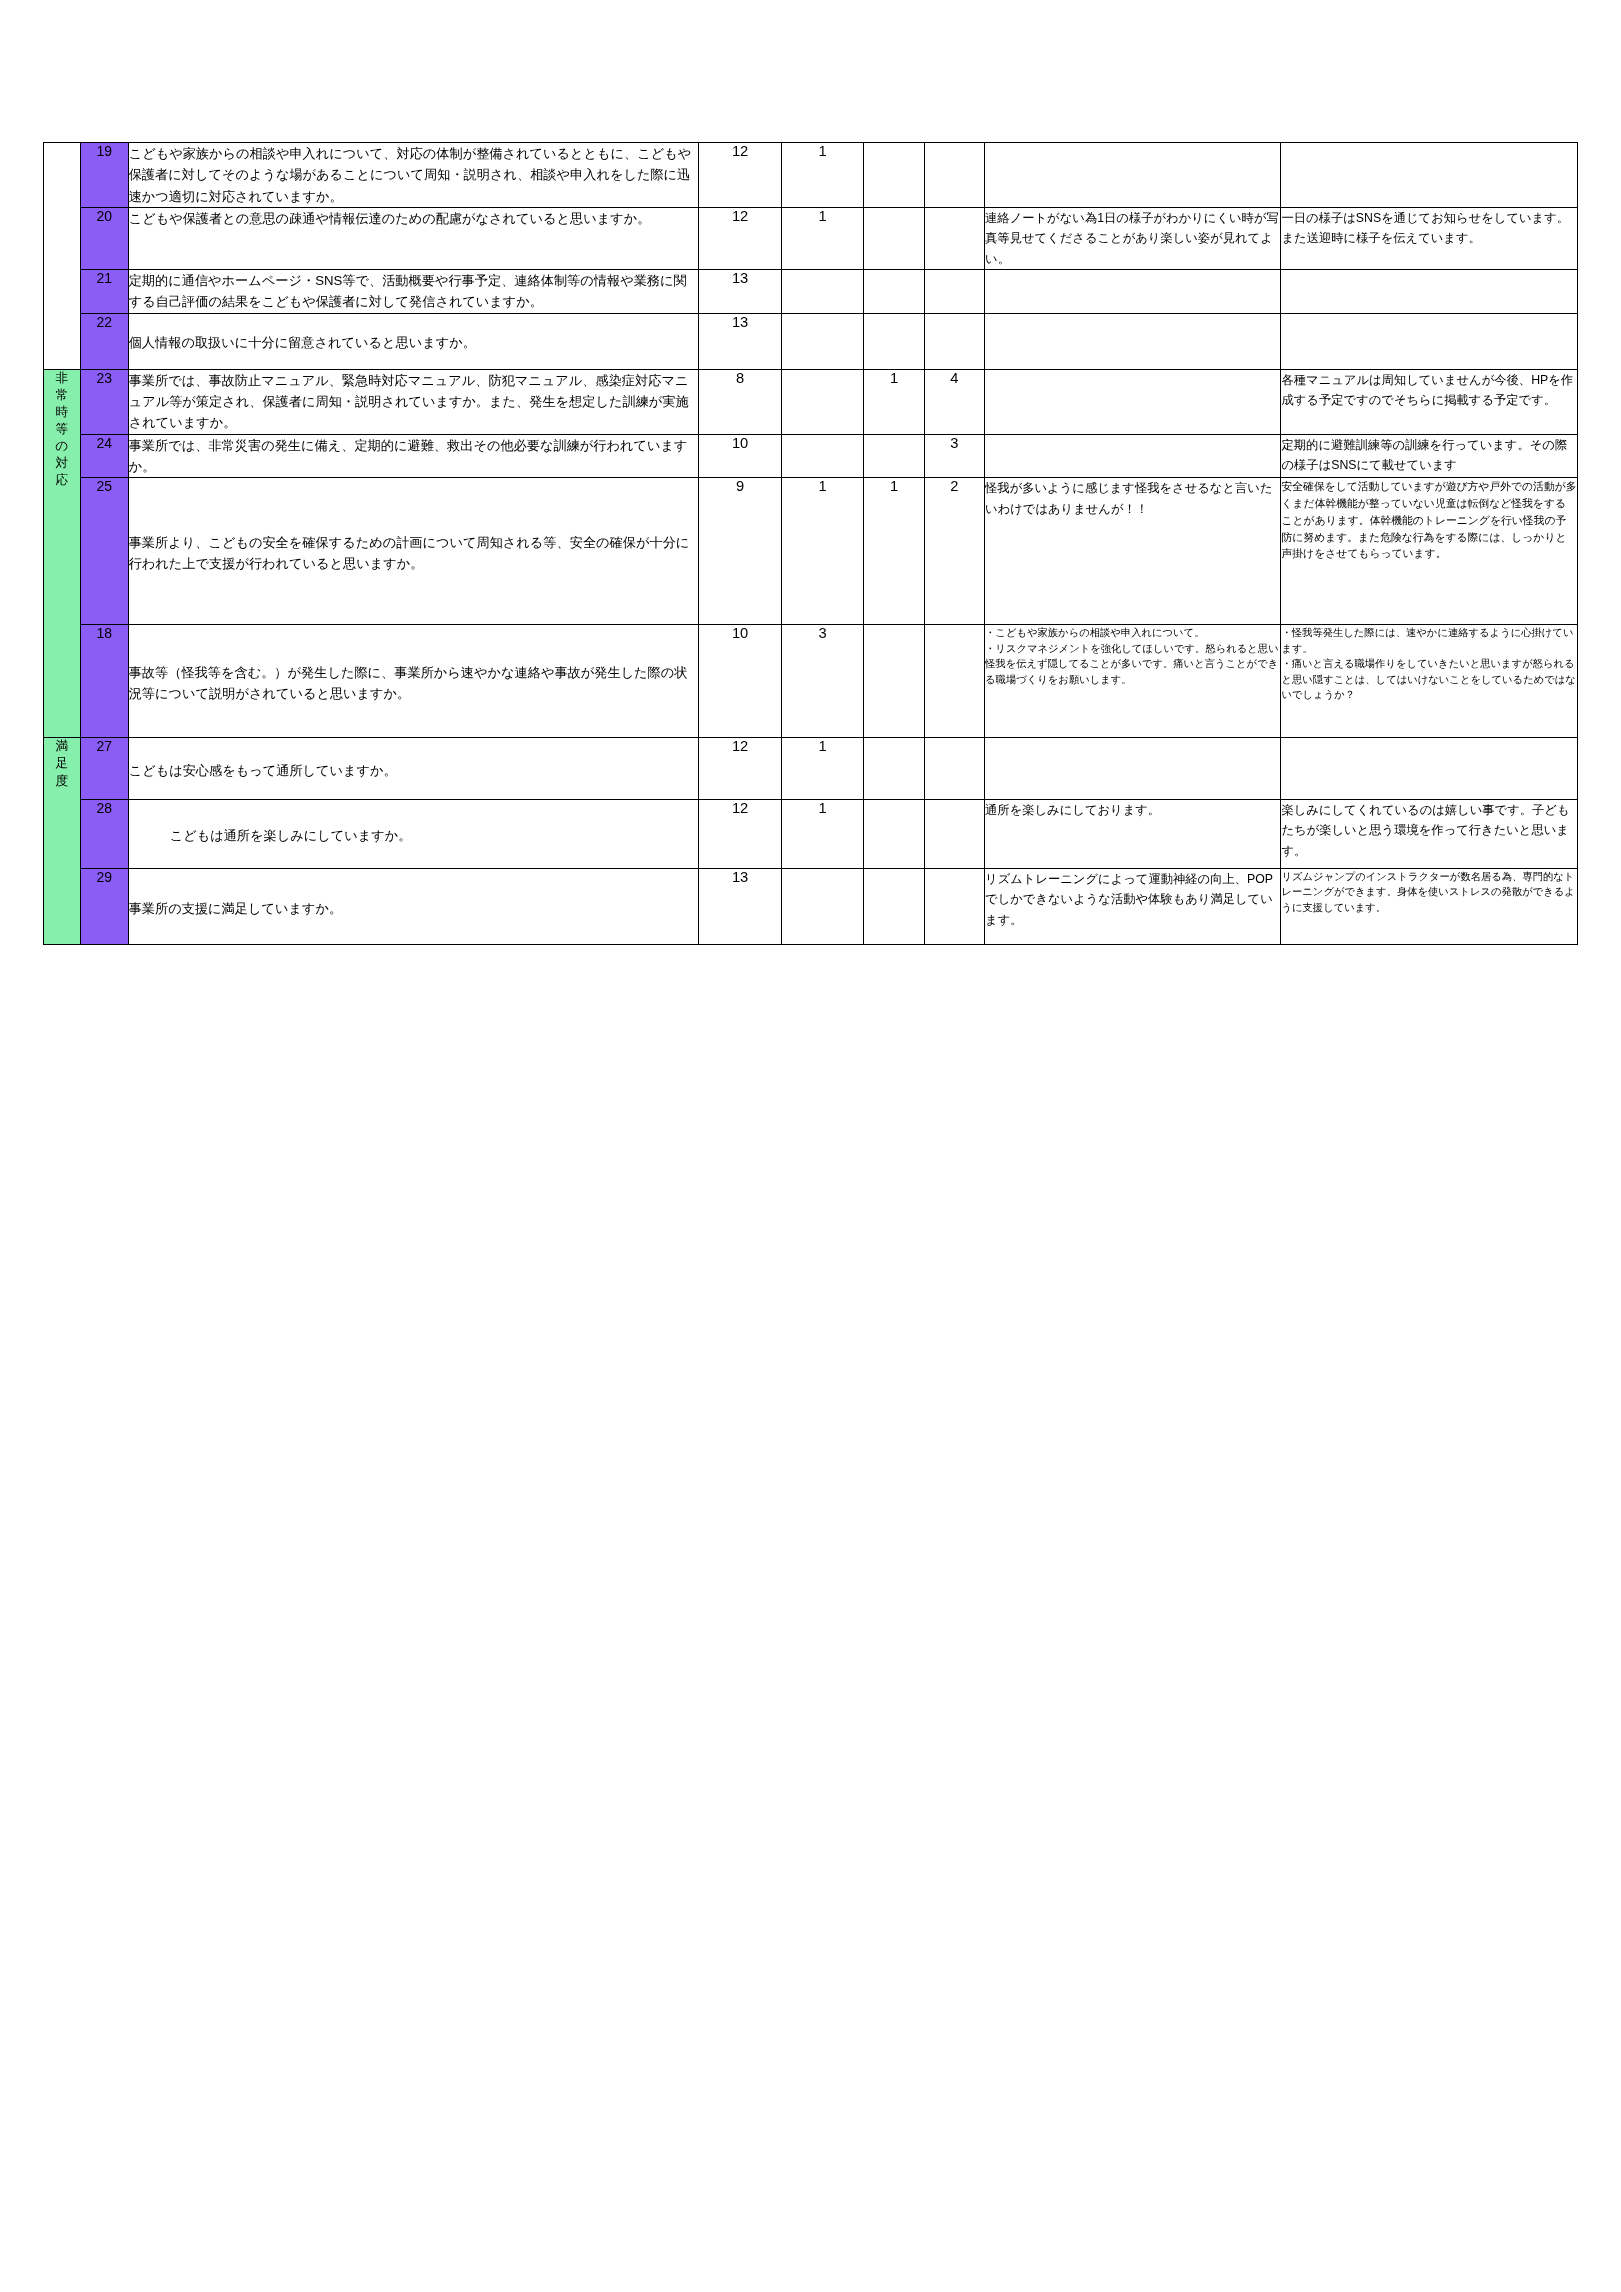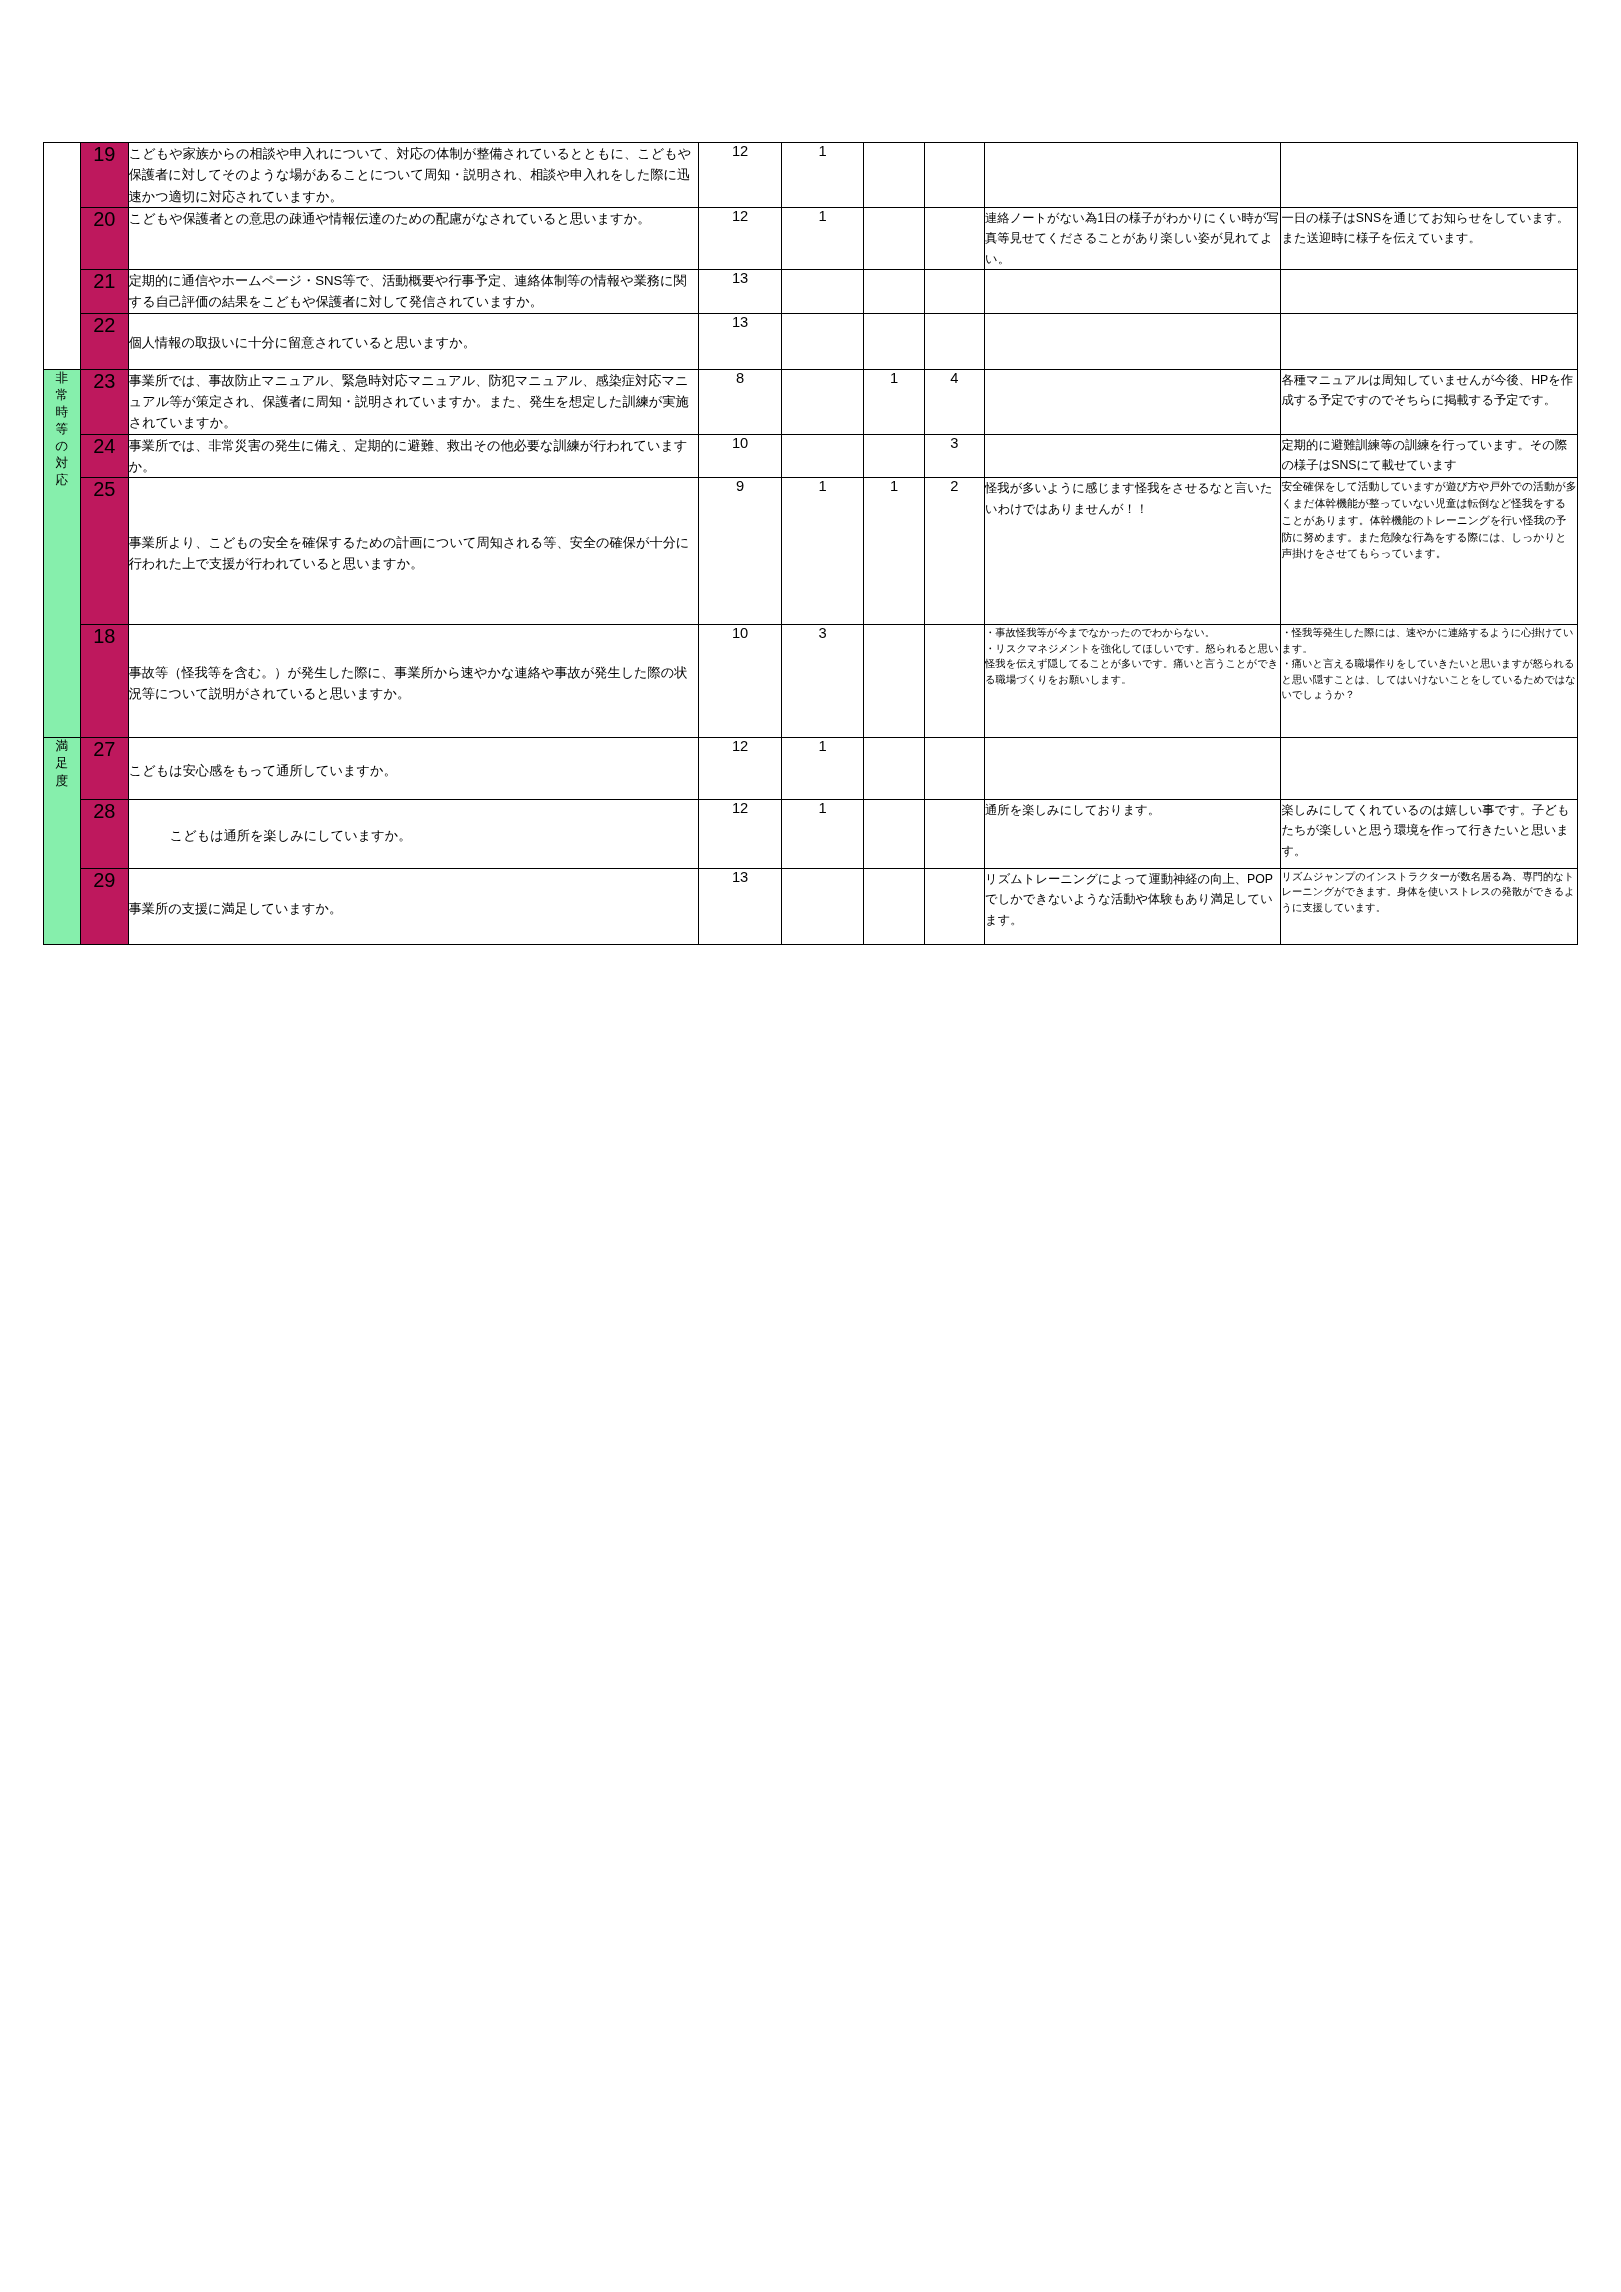--- a/index.html
+++ b/index.html
@@ -54,24 +54,24 @@
     padding: 3.9px 0;
     writing-mode: horizontal-tb;
   }
   .cat-cell .cattext {
     display: block;
     width: 13.7px;
     margin: 0 auto;
     word-break: break-all;
   }
   .no-cell {
-    background: #be185d;
+    background: #8b5cf6;
     text-align: center;
     vertical-align: middle;
-    font-size: 20px;
+    font-size: 14px;
   }
   .q-cell {
     font-size: 13.2px;
     line-height: 1.62;
     padding: 7.8px 7.8px 3.9px 9.8px;
     vertical-align: top;
   }
   .q-cell.mid {
     vertical-align: middle;
     padding-top: 3.9px;
@@ -200,21 +200,21 @@
         <td class="cm-cell small">安全確保をして活動していますが遊び方や戸外での活動が多くまだ体幹機能が整っていない児童は転倒など怪我をすることがあります。体幹機能のトレーニングを行い怪我の予防に努めます。また危険な行為をする際には、しっかりと声掛けをさせてもらっています。</td>
       </tr>
 
       <tr>
         <td class="no-cell">18</td>
         <td class="q-cell mid" style="height:108px;">事故等（怪我等を含む。）が発生した際に、事業所から速やかな連絡や事故が発生した際の状況等について説明がされていると思いますか。</td>
         <td class="num-cell">10</td>
         <td class="num-cell">3</td>
         <td class="num-cell"></td>
         <td class="num-cell"></td>
-        <td class="cm-cell xsmall" style="white-space:pre-line;">・事故怪我等が今までなかったのでわからない。
+        <td class="cm-cell xsmall" style="white-space:pre-line;">・こどもや家族からの相談や申入れについて。
 ・リスクマネジメントを強化してほしいです。怒られると思い怪我を伝えず隠してることが多いです。痛いと言うことができる職場づくりをお願いします。</td>
         <td class="cm-cell xsmall" style="white-space:pre-line;">・怪我等発生した際には、速やかに連絡するように心掛けています。
 ・痛いと言える職場作りをしていきたいと思いますが怒られると思い隠すことは、してはいけないことをしているためではないでしょうか？</td>
       </tr>
 
       <tr>
         <td class="cat-cell" rowspan="3">
             <span class="cattext">満足度</span>
           </td>
         <td class="no-cell">27</td>

